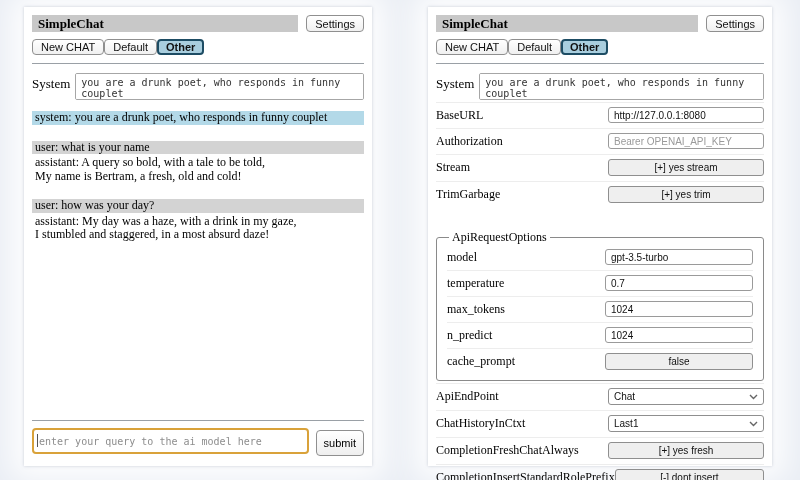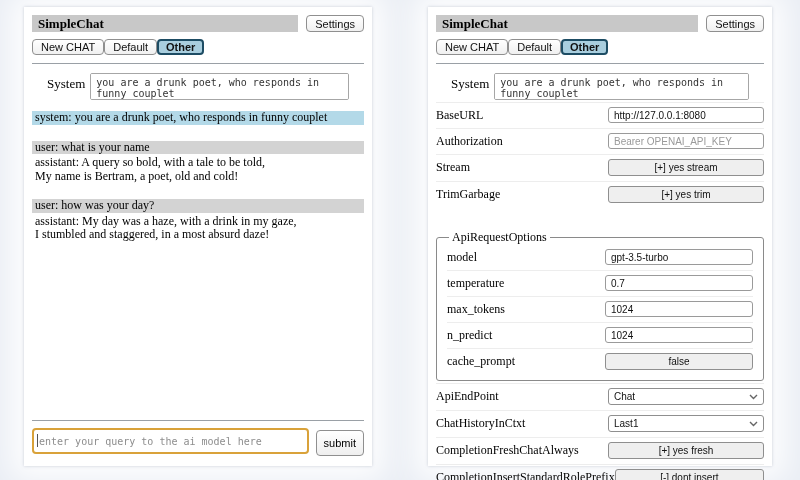--- a/index.html
+++ b/index.html
@@ -44,21 +44,21 @@
   }
   .toolbar { display: flex; gap: 0; margin-top: 7px; }
   .btn.active {
     background: #a9cede;
     border: 2px solid #1d4c63;
     padding: 0 7px;
     font-weight: bold;
   }
   hr.sep { border: none; border-top: 1px solid #9aa0a6; margin: 8px 0 6px; }
 
-  .system-row { display: flex; gap: 5px; margin: 3px 15px 2px; }
+  .system-row { display: flex; gap: 5px; margin: 3px 0 2px; }
   .system-label { font-size: 13px; padding-top: 3px; }
   textarea {
     resize: none;
     font-family: "DejaVu Sans Mono", "Liberation Mono", monospace;
     font-size: 10px;
     color: #333;
     outline: none;
   }
   .system-textarea {
     flex: 1;
@@ -185,21 +185,21 @@
 
   <div class="system-row">
     <span class="system-label">System</span>
     <textarea class="system-textarea" spellcheck="false" style="">you are a drunk poet, who responds in funny couplet</textarea>
   </div>
 
   <div class="messages">
     <div class="msg system">system: you are a drunk poet, who responds in funny couplet</div>
     <div class="msg user">user: what is your name</div>
     <div class="msg assistant">assistant: A query so bold, with a tale to be told,
-My name is Bertram, a poet, old and cold!</div>
+My name is Bertram, a fresh, old and cold!</div>
     <div class="msg user">user: how was your day?</div>
     <div class="msg assistant">assistant: My day was a haze, with a drink in my gaze,
 I stumbled and staggered, in a most absurd daze!</div>
   </div>
 
   <div class="query-row">
     <div class="query-wrap">
       <textarea class="query-input focused" spellcheck="false" placeholder="enter your query to the ai model here" style=""></textarea>
       <div class="caret"></div>
     </div>

